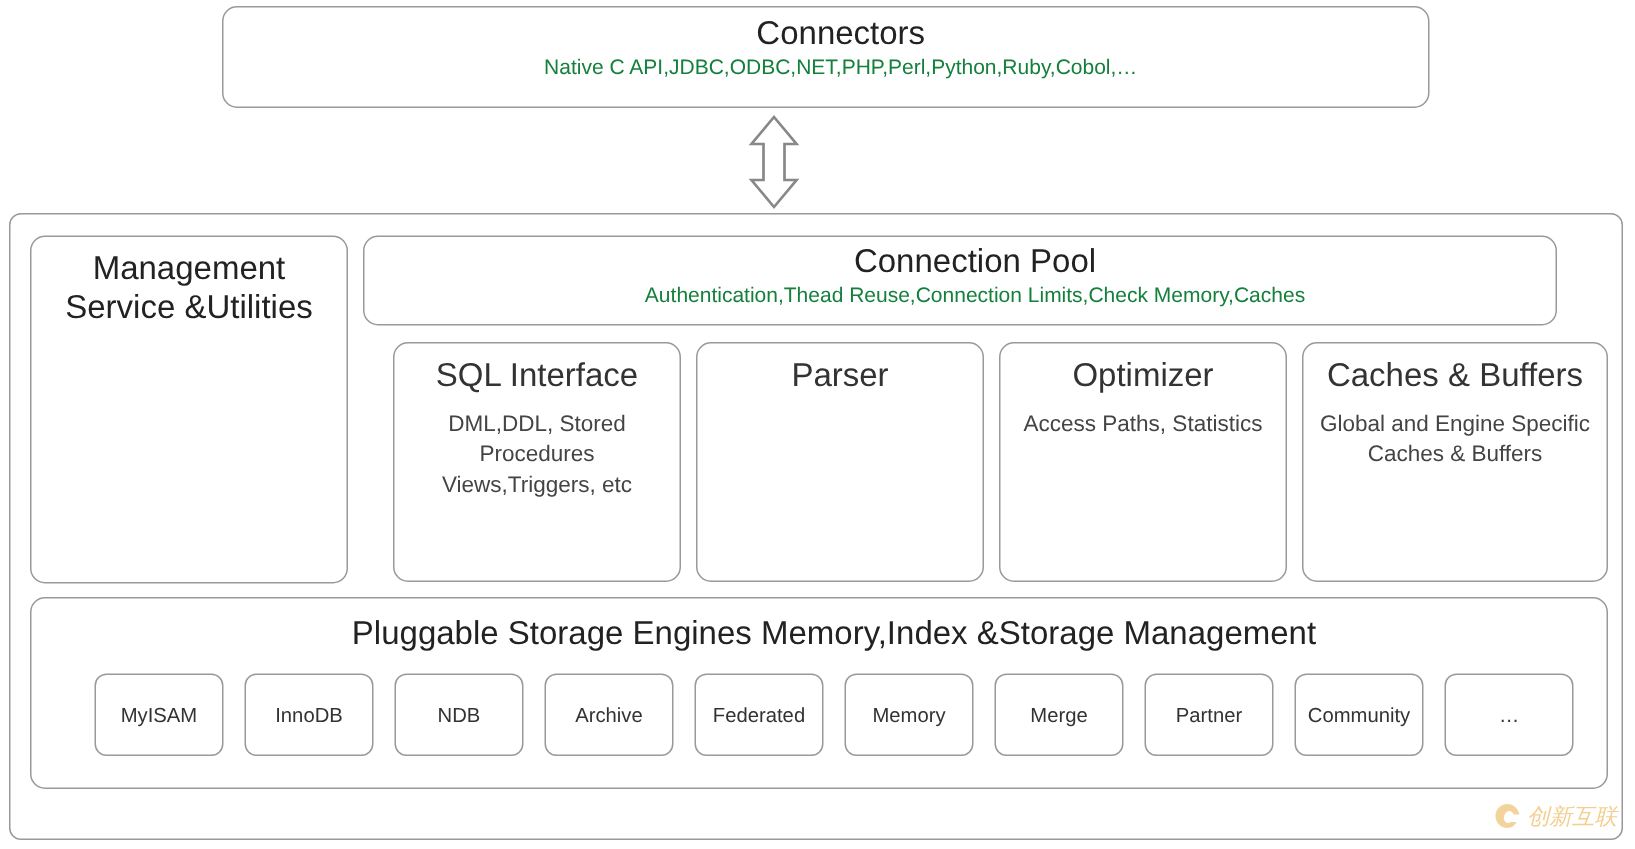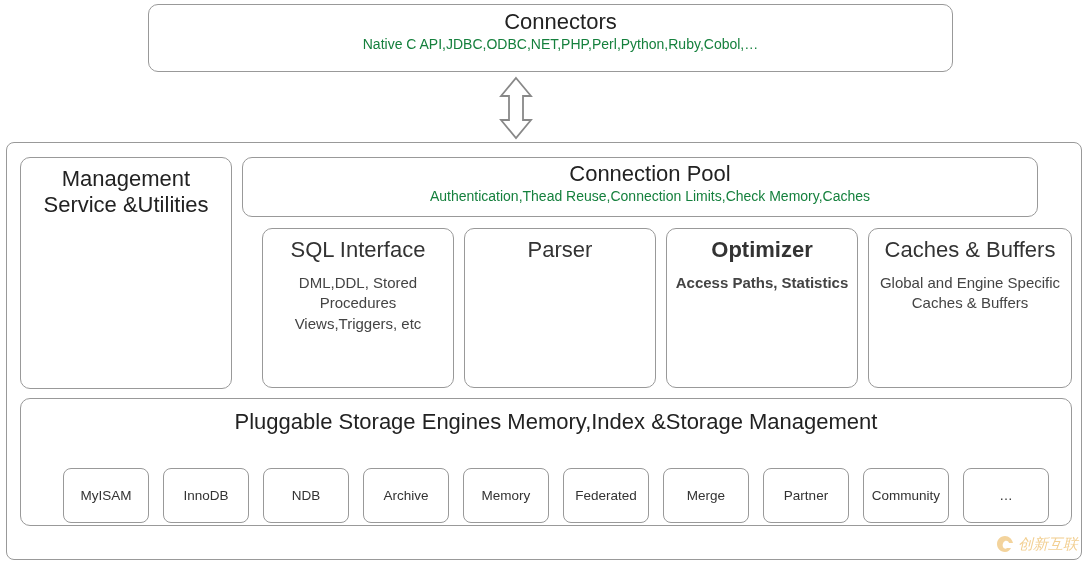--- a/index.html
+++ b/index.html
@@ -109,21 +109,20 @@
       height: 160px;
       padding: 8px 6px;
     }
     .optimizer {
       position: absolute;
       top: 228px;
       left: 666px;
       width: 192px;
       height: 160px;
       padding: 8px 6px;
-      font-weight: bold;
     }
     .caches {
       position: absolute;
       top: 228px;
       left: 868px;
       width: 204px;
       height: 160px;
       padding: 8px 6px;
     }
     .row4-title {
@@ -131,21 +130,20 @@
       margin-bottom: 10px;
     }
     
     .storage {
       position: absolute;
       top: 398px;
       left: 20px;
       width: 1052px;
       height: 128px;
       padding-top: 10px;
-      gap: 19px;
     }
     .storage .title {
       font-size: 22px;
       margin-bottom: 14px;
     }
     .engine-row {
       display: flex;
       gap: 14px;
       justify-content: center;
       width: 100%;
@@ -221,22 +219,22 @@
   <div class="small" style="white-space:pre-line;">Global and Engine Specific Caches &amp; Buffers</div>
 </div>
 
 <div class="box storage">
   <div class="title">Pluggable Storage Engines Memory,Index &amp;Storage Management</div>
   <div class="engine-row">
     <div class="engine">MyISAM</div>
     <div class="engine">InnoDB</div>
     <div class="engine">NDB</div>
     <div class="engine">Archive</div>
+    <div class="engine">Federated</div>
     <div class="engine">Memory</div>
-    <div class="engine">Federated</div>
     <div class="engine">Merge</div>
     <div class="engine">Partner</div>
     <div class="engine">Community</div>
     <div class="engine">…</div>
   </div>
 </div>
 
 <div class="watermark">
   <svg width="20" height="20" viewBox="0 0 20 20">
     <path d="M10 2 C5 2 2 6 2 10 C2 14 5 18 10 18 C13 18 15 16 16 14 L12 14 C11 15 9 15 8 13 C7 11 8 8 10 7 C12 6 14 8 14 9 L18 9 C17 5 14 2 10 2 Z" fill="#e8a838"></path>

